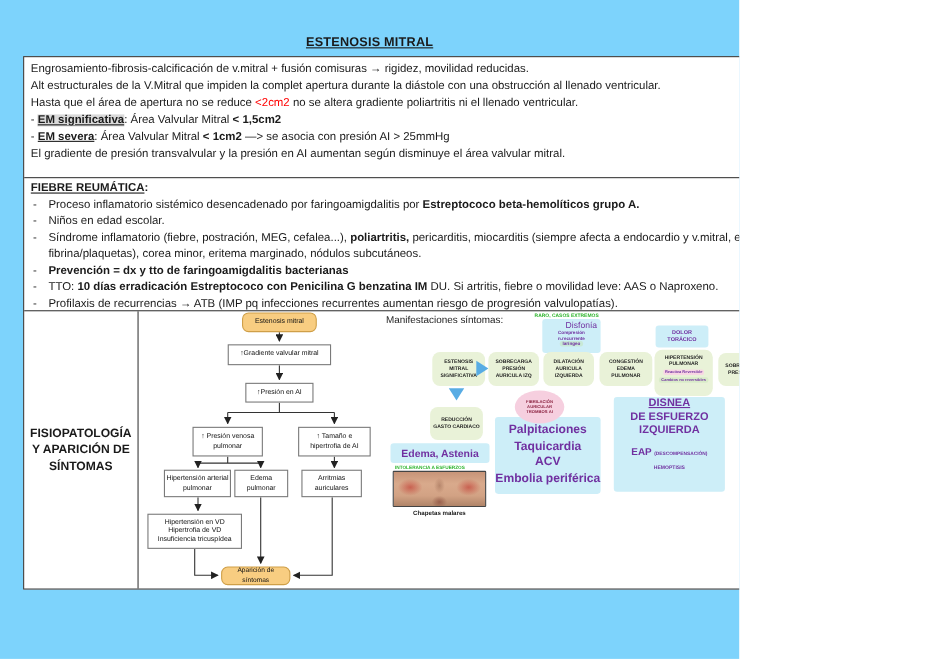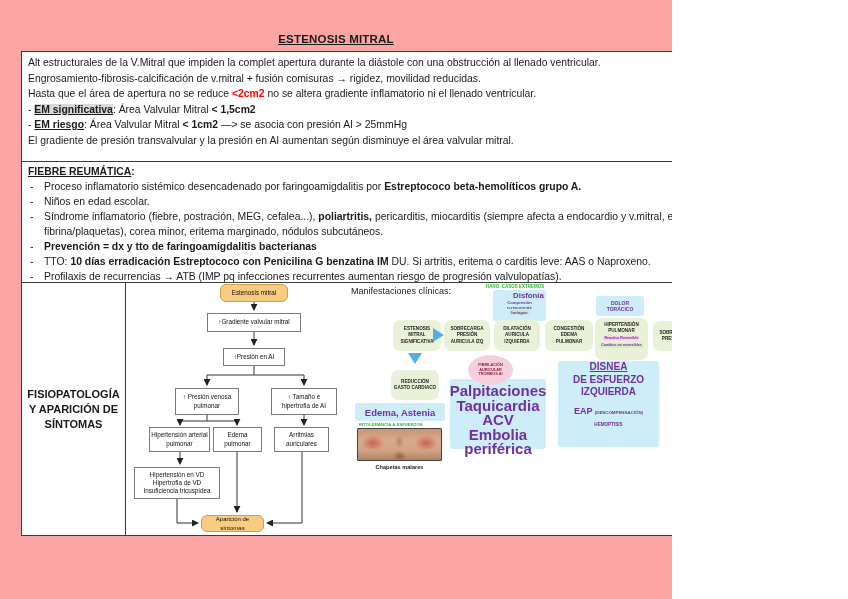--- a/index.html
+++ b/index.html
@@ -1,38 +1,38 @@
 <!DOCTYPE html>
 <html><head>
 <meta charset="utf-8">
 <style>
   * { box-sizing: border-box; margin: 0; padding: 0; }
   html,body { background:#fff; }
   body { font-family: "Liberation Sans", sans-serif; color:#1a1a1a; }
-  #page { position:relative; width:672px; height:599px; background:#fca5a5; overflow:hidden; }
+  #page { position:relative; width:672px; height:599px; background:#7dd3fc; overflow:hidden; }
 
   
   #doc-title { position:absolute; top:33px; left:0; width:100%; text-align:center;
     font-size:11.5px; font-weight:bold; text-decoration:underline; letter-spacing:.2px; }
 
   
   #tbl { position:absolute; left:21px; top:51px; width:824px; border:1px solid #3c3c3c; background:#fff; }
   .rowgrp { display:flex; }
   .rowgrp + .rowgrp { border-top:1px solid #3c3c3c; }
   .lblcell { width:104px; min-width:104px; border-right:1px solid #3c3c3c;
     display:flex; align-items:center; justify-content:center; text-align:center;
     font-weight:bold; font-size:11px; padding:4px; line-height:15px; }
   .ccell { flex:1; min-width:0; }
   #rowA { border-bottom:1px solid #3c3c3c; padding:3px 6px 2px 6px; font-size:10.4px; line-height:15.5px; height:110px; }
   #rowB { padding:2px 6px 2px 6px; font-size:10.4px; line-height:15px; height:120px; }
   #rowC { position:relative; height:252px; overflow:visible; }
 
   .b { font-weight:bold; }
   .u { text-decoration:underline; }
-  .red { color:#ff0000; font-weight:bold; }
+  .red { color:#ff0000; font-weight:normal; }
   .hl { background:#d9d9d9; }
   .bullet { display:flex; }
   .bullet .dash { width:16px; min-width:16px; padding-left:2px; }
   .bullet .btxt { flex:1; }
 
   
   .fcbox { position:absolute; background:#fff; border:1px solid #7a7a7a;
     font-size:6.3px; line-height:8.2px; display:flex; flex-direction:column;
     align-items:center; justify-content:center; text-align:center; padding:1px; color:#111; }
   .fcbox.tan { background:#f8cd81; border:1px solid #cf9f48; border-radius:6px; }
@@ -43,21 +43,21 @@
   .greennote { position:absolute; font-weight:bold; color:#2eb52e; }
   #raro-note { left:360px; top:1px; font-size:4.5px; }
   #intolerancia-note { left:233px; top:139px; font-size:4.3px; }
 
   .bluebox { position:absolute; background:#cdeef8; border-radius:3px; color:#7030a0;
     display:flex; flex-direction:column; align-items:center; text-align:center; }
   .greenbox { position:absolute; background:#e9f2d8; border-radius:7px; color:#222;
     display:flex; flex-direction:column; align-items:center; justify-content:center;
     text-align:center; font-weight:bold; font-size:4.6px; line-height:6.2px; padding:2px; }
   #disfonia-box { left:367px; top:7px; width:53px; height:31px; padding-top:1px; }
-  #disfonia-box .big { font-size:7.8px; font-weight:bold;margin-left:18px; }
+  #disfonia-box .big { font-size:7.8px; font-weight:normal;margin-left:18px; }
   #disfonia-box .tiny { font-size:4.2px; line-height:5px; font-weight:bold; }
   #disfonia-box .tinyhl { background:#c8e9d6; border-radius:2px; padding:0 2px; }
   #dolor-box { left:470px; top:13px; width:48px; height:20px; justify-content:center;
     font-size:5px; font-weight:bold; line-height:6.5px; }
   #chain0 { left:267px; top:37px; width:48px; height:31px; }
   #chain1 { left:318px; top:37px; width:46px; height:31px; }
   #chain2 { left:368px; top:37px; width:46px; height:31px; }
   #chain3 { left:419px; top:37px; width:48px; height:31px; }
   #chain4 { left:469px; top:35px; width:53px; height:42px; justify-content:flex-start; padding-top:4px; }
   #chain5 { left:527px; top:38px; width:46px; height:30px; }
@@ -72,21 +72,21 @@
     border-left:11px solid #58ace4; border-top:7px solid transparent; border-bottom:7px solid transparent; }
   .blue-arrow-down { position:absolute; left:282px; top:70px; width:0; height:0;
     border-top:11px solid #58ace4; border-left:7px solid transparent; border-right:7px solid transparent; }
 
   #reduccion-box { left:265px; top:87px; width:48px; height:30px; }
   #fibrilacion-ellipse { position:absolute; left:342px; top:72px; width:45px; height:30px;
     background:#f6cfdf; border-radius:50%; display:flex; flex-direction:column;
     align-items:center; justify-content:center; text-align:center;
     font-size:3.8px; line-height:4.8px; font-weight:bold; color:#8b2240; }
   #palpitaciones-box { left:324px; top:96px; width:96px; height:70px; padding-top:5px;
-    font-size:15px; font-weight:bold; line-height:14.5px; }
+    font-size:11px; font-weight:bold; line-height:14.5px; }
   #disnea-box { left:432px; top:78px; width:101px; height:86px; padding-top:0;
     font-weight:bold; }
   #disnea-box .dl { font-size:10px; line-height:12.5px; }
   #disnea-box .eapline { margin-top:7px; font-size:9px; }
   #disnea-box .eapsub { font-size:4.4px; font-weight:bold; }
   #disnea-box .hemo { margin-top:6px; font-size:4.6px; }
   #edemas-box { left:628px; top:70px; width:70px; height:48px; padding-top:4px;
     font-weight:bold; }
   #edemas-box .e1 { font-size:5.4px; }
   #edemas-box .e2 { font-size:4.5px; line-height:5.6px; margin-top:7px; width:46px; }
@@ -111,25 +111,25 @@
 <div id="page">
 
   <div id="doc-title">ESTENOSIS MITRAL</div>
 
   <div id="tbl">
 
     <div class="rowgrp">
       <div class="ccell">
 
         <div id="rowA">
+          <div><span>Engrosamiento-fibrosis-calcificación de v.mitral + fusión comisuras → rigidez, movilidad reducidas.</span></div>
           <div><span>Alt estructurales de la V.Mitral que impiden la complet apertura durante la diástole con una obstrucción al llenado ventricular.</span></div>
-          <div><span>Engrosamiento-fibrosis-calcificación de v.mitral + fusión comisuras → rigidez, movilidad reducidas.</span></div>
-          <div><span>Hasta que el área de apertura no se reduce </span><span class="red">&lt;2cm2</span><span> no se altera gradiente inflamatorio ni el llenado ventricular.</span></div>
+          <div><span>Hasta que el área de apertura no se reduce </span><span class="red">&lt;2cm2</span><span> no se altera gradiente poliartritis ni el llenado ventricular.</span></div>
           <div><span>- </span><span class="b u hl">EM significativa</span><span>: Área Valvular Mitral </span><span class="b">&lt; 1,5cm2</span></div>
-          <div><span>- </span><span class="b u">EM riesgo</span><span>: Área Valvular Mitral </span><span class="b">&lt; 1cm2</span><span>  —&gt; se asocia con presión AI &gt; 25mmHg</span></div>
+          <div><span>- </span><span class="b u">EM severa</span><span>: Área Valvular Mitral </span><span class="b">&lt; 1cm2</span><span>  —&gt; se asocia con presión AI &gt; 25mmHg</span></div>
           <div><span>El gradiente de presión transvalvular y la presión en AI aumentan según disminuye el área valvular mitral.</span></div>
         </div>
 
         <div id="rowB">
           <div><span class="b u">FIEBRE REUMÁTICA</span><span class="b">:</span></div>
           <div class="bullet">
               <span class="dash">-</span>
               <span class="btxt"><span>Proceso inflamatorio sistémico desencadenado por faringoamigdalitis por </span><span class="b">Estreptococo beta-hemolíticos grupo A.</span></span>
             </div>
           <div class="bullet">
@@ -139,21 +139,21 @@
           <div class="bullet">
               <span class="dash">-</span>
               <span class="btxt"><span>Síndrome inflamatorio (fiebre, postración, MEG, cefalea...), </span><span class="b">poliartritis,</span><span> pericarditis, miocarditis (siempre afecta a endocardio y v.mitral, edema-inflamación-depósito de fibrina/plaquetas), corea minor, eritema marginado, nódulos subcutáneos.</span></span>
             </div>
           <div class="bullet">
               <span class="dash">-</span>
               <span class="btxt b"><span>Prevención = dx y tto de faringoamigdalitis bacterianas</span></span>
             </div>
           <div class="bullet">
               <span class="dash">-</span>
-              <span class="btxt"><span>TTO: </span><span class="b">10 días erradicación Estreptococo con Penicilina G benzatina IM</span><span> DU. Si artritis, eritema o carditis leve: AAS o Naproxeno.</span></span>
+              <span class="btxt"><span>TTO: </span><span class="b">10 días erradicación Estreptococo con Penicilina G benzatina IM</span><span> DU. Si artritis, fiebre o movilidad leve: AAS o Naproxeno.</span></span>
             </div>
           <div class="bullet">
               <span class="dash">-</span>
               <span class="btxt"><span>Profilaxis de recurrencias → ATB  (IMP pq infecciones recurrentes aumentan riesgo de progresión valvulopatías).</span></span>
             </div>
         </div>
 
       </div>
     </div>
 
@@ -193,21 +193,21 @@
           <div class="fcbox" style="left:23px;top:144px;width:61px;height:25px;">Hipertensión arterial pulmonar</div>
           <div class="fcbox" style="left:87px;top:144px;width:49px;height:25px;">Edema pulmonar</div>
           <div class="fcbox" style="left:148px;top:144px;width:55px;height:25px;">Arritmias auriculares</div>
           <div class="fcbox" style="left:8px;top:184px;width:86px;height:32px;">
             <span>Hipertensión en VD</span>
             <span>Hipertrofia de VD</span>
             <span>Insuficiencia tricuspídea</span>
           </div>
           <div class="fcbox tan" style="left:75px;top:232px;width:63px;height:17px;font-size:6px;">Aparición de síntomas</div>
 
-          <div id="manif-title">Manifestaciones clínicas:</div>
+          <div id="manif-title">Manifestaciones síntomas:</div>
           <div id="raro-note" class="greennote">RARO, CASOS EXTREMOS</div>
 
           <div id="disfonia-box" class="bluebox">
             <span class="big">Disfonía</span>
             <span class="tiny">Compresión</span>
             <span class="tiny">n.recurrente</span>
             <span class="tiny tinyhl">laríngeo</span>
           </div>
 
           <div id="dolor-box" class="bluebox">

